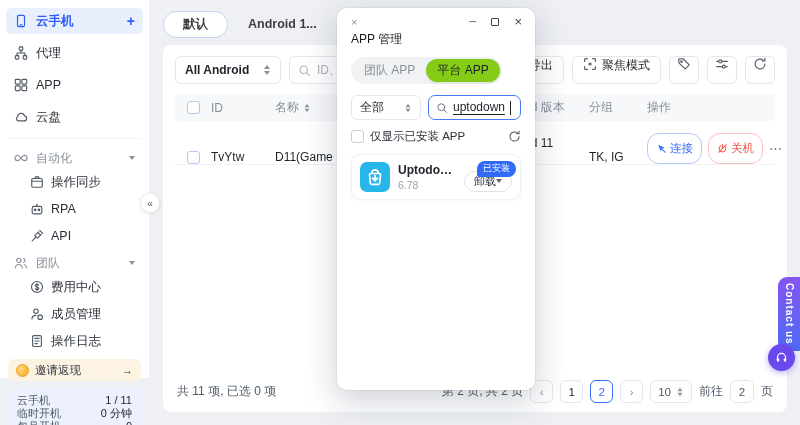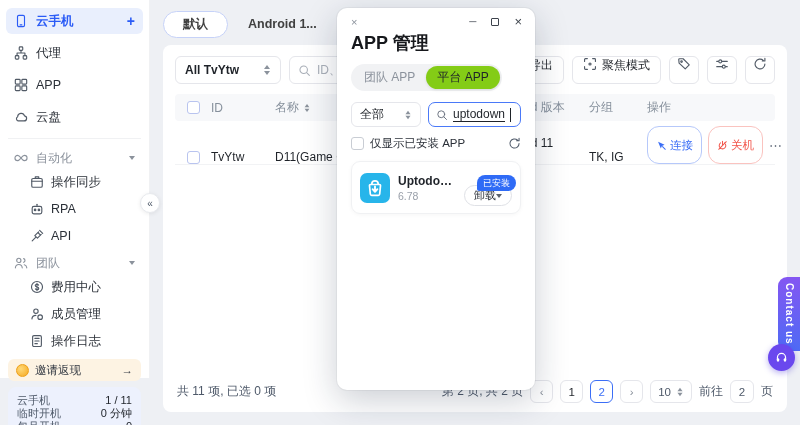--- a/index.html
+++ b/index.html
@@ -74,21 +74,21 @@
   .table{margin:10px 12px 0}
   .thead{display:flex;align-items:center;height:27px;background:#f7f8fa;border-radius:4px;
      color:#86909c;font-size:12px}
   .trow{display:flex;align-items:flex-end;height:44px;border-bottom:1px solid #f2f3f5;font-size:12px}
   .col-check{width:36px;display:flex;justify-content:center}
   .col-id{width:64px}
   .col-name{flex:1;display:flex;align-items:center;gap:4px;min-width:0}
   .col-android{width:104px;border-left:1px solid #f2f3f5;padding-left:10px;height:100%;display:flex;align-items:center}
   .col-group{width:58px}
   .col-actions{width:128px;display:flex;align-items:center;gap:6px}
-  .pill-btn{display:flex;align-items:center;gap:3px;height:38px;padding:4px 8px;border-radius:12px;
+  .pill-btn{display:flex;align-items:center;gap:3px;height:31px;padding:4px 8px;border-radius:12px;
      font-size:11.5px;cursor:pointer;background:#fff;white-space:nowrap}
   .pill-btn.connect{border:1px solid #b6c8fa;color:#3b6ef6}
   .pill-btn.connect .ic{stroke:#3b6ef6;width:11px;height:11px;stroke-width:1.5}
   .pill-btn.shutdown{border:1px solid #fac3bf;color:#f2574d}
   .pill-btn.shutdown .ic{stroke:#f2574d;width:11px;height:11px;stroke-width:1.5}
   .more-dots{color:#4e5969;font-size:13px;letter-spacing:1px;cursor:pointer}
 
   
   .cfooter{position:absolute;left:14px;right:14px;bottom:9px;display:flex;align-items:center;
      justify-content:space-between;font-size:12px;color:#4e5969}
@@ -101,21 +101,21 @@
   .goto-box{min-width:24px;height:23px;border:1px solid #e5e6eb;border-radius:6px;background:#fff;
      display:flex;align-items:center;justify-content:center;font-size:11.5px}
 
   
   .modal{position:absolute;left:337px;top:8px;width:198px;height:382px;background:#fff;border-radius:10px;
      box-shadow:0 10px 34px rgba(20,30,60,.22), 0 0 0 1px rgba(0,0,0,.04);z-index:40;padding:0 14px}
   .m-close{position:absolute;left:14px;top:9px;font-size:11px;color:#8b929c;cursor:pointer;line-height:1}
   .win-controls{position:absolute;right:13px;top:7px;display:flex;align-items:center;gap:15px;color:#3d434c}
   .win-controls .wc{font-size:10px;cursor:pointer;line-height:1}
   .wc-max{width:8px;height:8px;border:1.2px solid #3d434c;border-radius:1px;cursor:pointer}
-  .m-title{padding-top:23px;font-size:18px;font-weight:bold;color:#16181c}
+  .m-title{padding-top:23px;font-size:12px;font-weight:normal;color:#16181c}
   .m-seg{margin-top:9px;display:inline-flex;background:#f1f2f4;border-radius:15px;padding:2px;align-items:center}
   .m-seg .seg{padding:3px 11px;font-size:12px;color:#8b929c;border-radius:13px;cursor:pointer;white-space:nowrap}
   .m-seg .seg.on{background:#84cc16;color:#1f2329;font-weight:normal;box-shadow:0 1px 3px rgba(0,0,0,.1)}
   .m-filter-row{margin-top:11px;display:flex;gap:7px}
   .m-select{height:25px;width:70px;padding:0 8px;font-size:12px}
   .m-select .grow{flex:1}
   .m-search{flex:1;display:flex;align-items:center;height:25px;border:1.3px solid #4a79f8;border-radius:7px;
      padding:0 7px;gap:5px}
   .m-search .ic{stroke:#6b7280;width:12px;height:12px}
   .compose{font-size:12px;color:#1f2329;border-bottom:1px solid #1f2329;line-height:14px}
@@ -124,21 +124,21 @@
   .m-check-row .checkbox{border-color:#c9cdd4;width:13px;height:13px}
   .m-check-row .grow{flex:1}
   .m-refresh{cursor:pointer;display:flex}
   .m-refresh .ic{stroke:#4e5969;width:13px;height:13px}
   .app-card{margin-top:10px;border:1px solid #f0f1f3;border-radius:9px;padding:7px 8px;
      display:flex;align-items:center;gap:8px;box-shadow:0 1px 4px rgba(0,0,0,.04)}
   .app-icon{width:30px;height:30px;flex:none}
   .app-meta{flex:1;min-width:0}
   .app-name{font-size:12px;font-weight:bold;color:#1f2329;white-space:nowrap;overflow:hidden;text-overflow:ellipsis}
   .app-ver{font-size:10.5px;color:#9aa0aa;margin-top:2px}
-  .app-action{position:relative;flex:none;margin-top:16px}
+  .app-action{position:relative;flex:none;margin-top:8px}
   .uninstall-btn{display:flex;align-items:center;height:21px;padding:0 9px;border:1px solid #dfe1e6;
      border-radius:11px;background:#fff;font-size:11px;color:#2b3038;cursor:pointer;white-space:nowrap}
   .installed-badge{position:absolute;top:-10px;right:-4px;background:#2f6bf6;color:#fff;font-size:9px;
      padding:1.5px 6px;border-radius:8px 8px 8px 2px;white-space:nowrap}
 
   
   .contact-tab{position:absolute;right:0;top:277px;width:22px;height:74px;z-index:50;
      background:linear-gradient(180deg,#8456f2,#4e6bf5);border-radius:9px 0 0 9px;
      display:flex;align-items:center;justify-content:center;cursor:pointer}
   .contact-label{writing-mode:vertical-rl;text-orientation:mixed;color:#fff;font-size:10px;
@@ -282,21 +282,21 @@
 <div class="topbar">
   <div class="env-tab pill">默认</div>
   <div class="env-tab">Android 1...</div>
   <div class="env-tab">Android 15</div>
 </div>
 
 <div class="card">
 
   <div class="toolbar">
     <div class="select group-select">
-      <span class="grow">All TvYtw</span>
+      <span class="grow">All Android</span>
       <span class="chev-ud"></span>
     </div>
     <div class="searchbox">
       <svg class="ic" viewBox="0 0 16 16">
           <circle cx="7" cy="7" r="4.6"></circle>
           <path d="m10.6 10.6 3.4 3.4"></path>
         </svg>
       <span>ID、名称</span>
     </div>
     <div class="spacer"></div>

